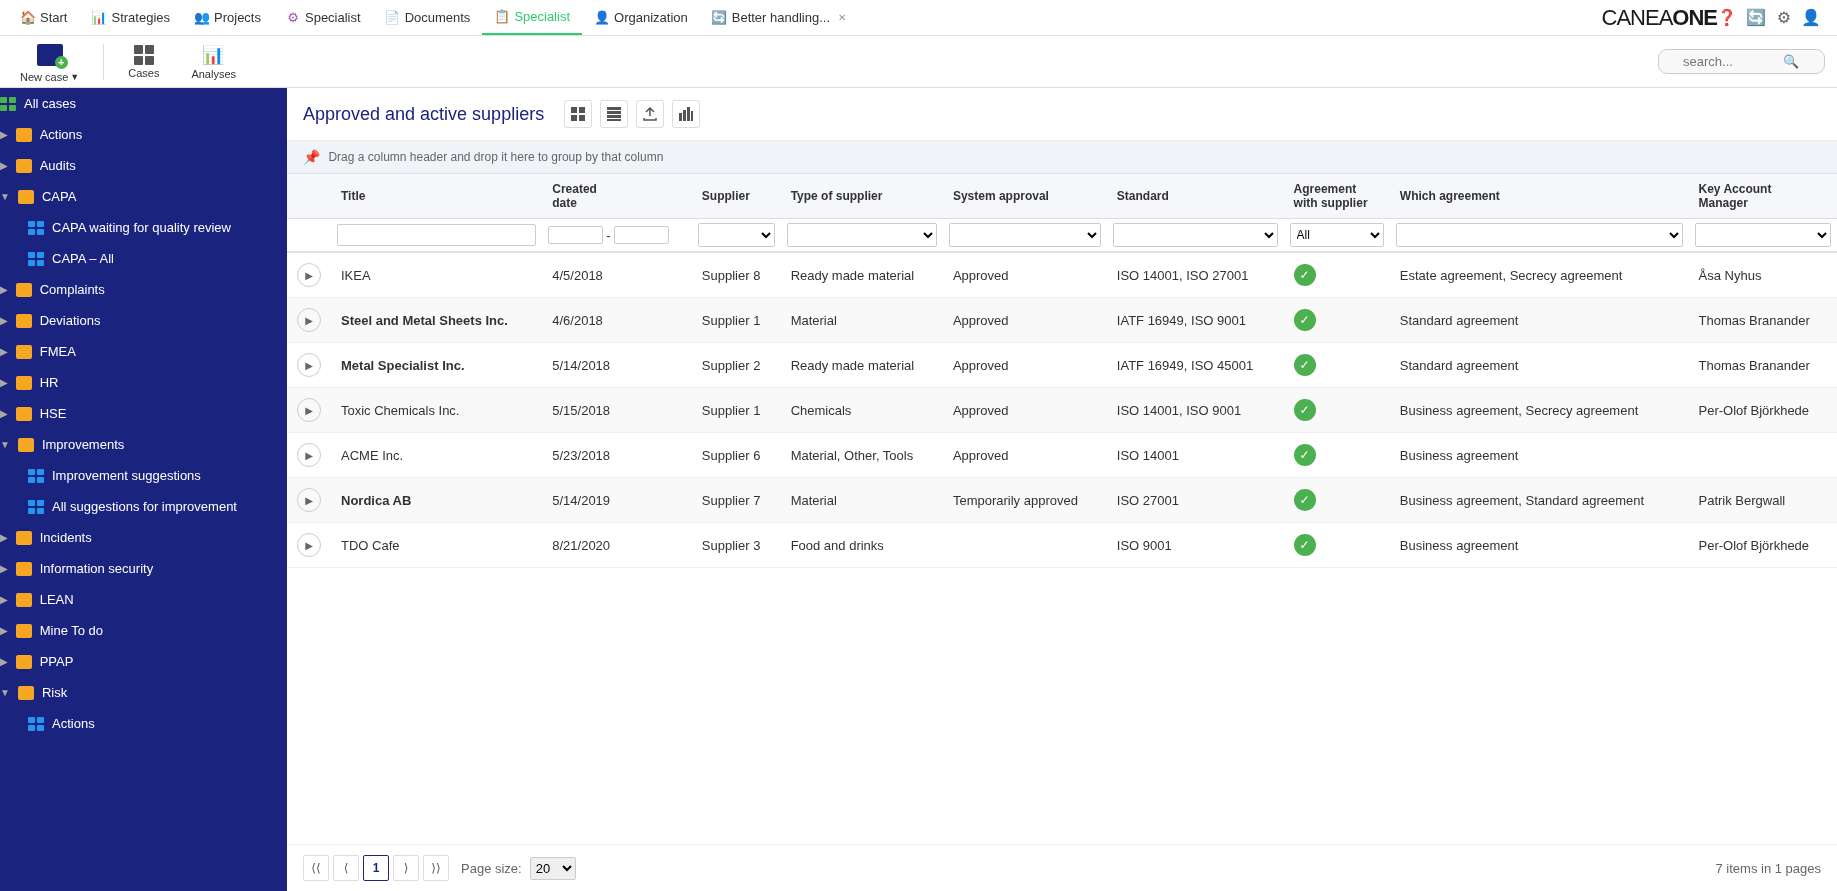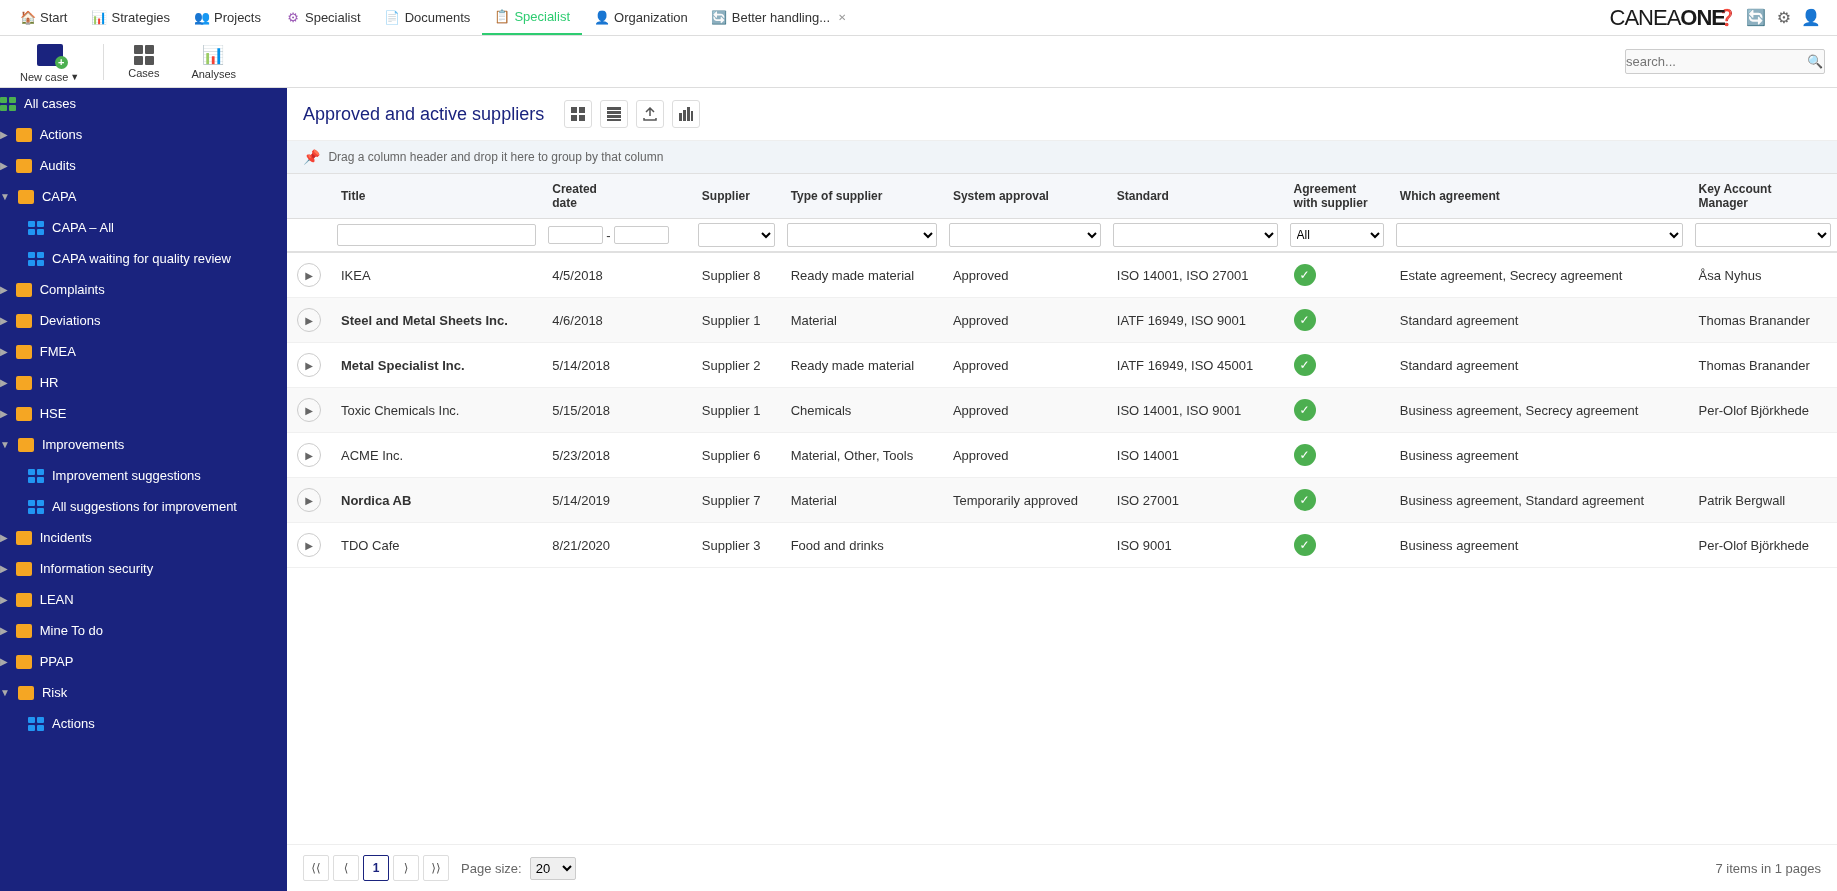--- a/index.html
+++ b/index.html
@@ -27,21 +27,21 @@
       white-space: nowrap;
     }
     .top-nav-item.active { border-bottom: 2px solid #2ecc71; color: #2ecc71; }
     .nav-icon { width: 16px; height: 16px; display: inline-flex; align-items: center; justify-content: center; }
     .close-tab { margin-left: 4px; font-size: 10px; color: #999; cursor: pointer; }
     .top-right-icon { font-size: 16px; color: #666; cursor: pointer; }
 
     
     .logo {
       position: absolute;
-      right: 112px;
+      right: 120px;
       top: 0;
       height: 36px;
       display: flex;
       align-items: center;
       font-size: 22px;
       font-weight: bold;
       color: #1a1a1a;
       letter-spacing: -1px;
     }
     .logo-one { font-weight: 900; }
@@ -67,24 +67,24 @@
       gap: 2px;
       font-size: 11px;
       color: #333;
     }
     .toolbar-separator { width: 1px; height: 36px; background: #ddd; }
     .toolbar-right { margin-left: auto; }
     .search-box {
       display: flex;
       align-items: center;
       border: 1px solid #ccc;
-      border-radius: 2px;
-      padding: 4px 0;
+      border-radius: 9px;
+      padding: 4px 24px;
       background: #f9f9f9;
-      width: 200px;
+      width: 167px;
     }
     .search-box input {
       border: none;
       background: transparent;
       outline: none;
       font-size: 13px;
       width: 100%;
     }
 
     
@@ -494,31 +494,31 @@
       <span>CAPA</span>
     </div>
 
     <div class="sidebar-item level2">
       <div class="sidebar-grid-icon blue">
           <span></span>
           <span></span>
           <span></span>
           <span></span>
         </div>
-      <span>CAPA – All</span>
+      <span>CAPA waiting for quality review</span>
     </div>
 
     <div class="sidebar-item level2">
       <div class="sidebar-grid-icon blue">
           <span></span>
           <span></span>
           <span></span>
           <span></span>
         </div>
-      <span>CAPA waiting for quality review</span>
+      <span>CAPA – All</span>
     </div>
 
     <div class="sidebar-item level1">
       <span class="sidebar-arrow">▶</span>
       <div class="sidebar-folder-icon"></div>
       <span>Complaints</span>
     </div>
 
     <div class="sidebar-item level1">
       <span class="sidebar-arrow">▶</span>

